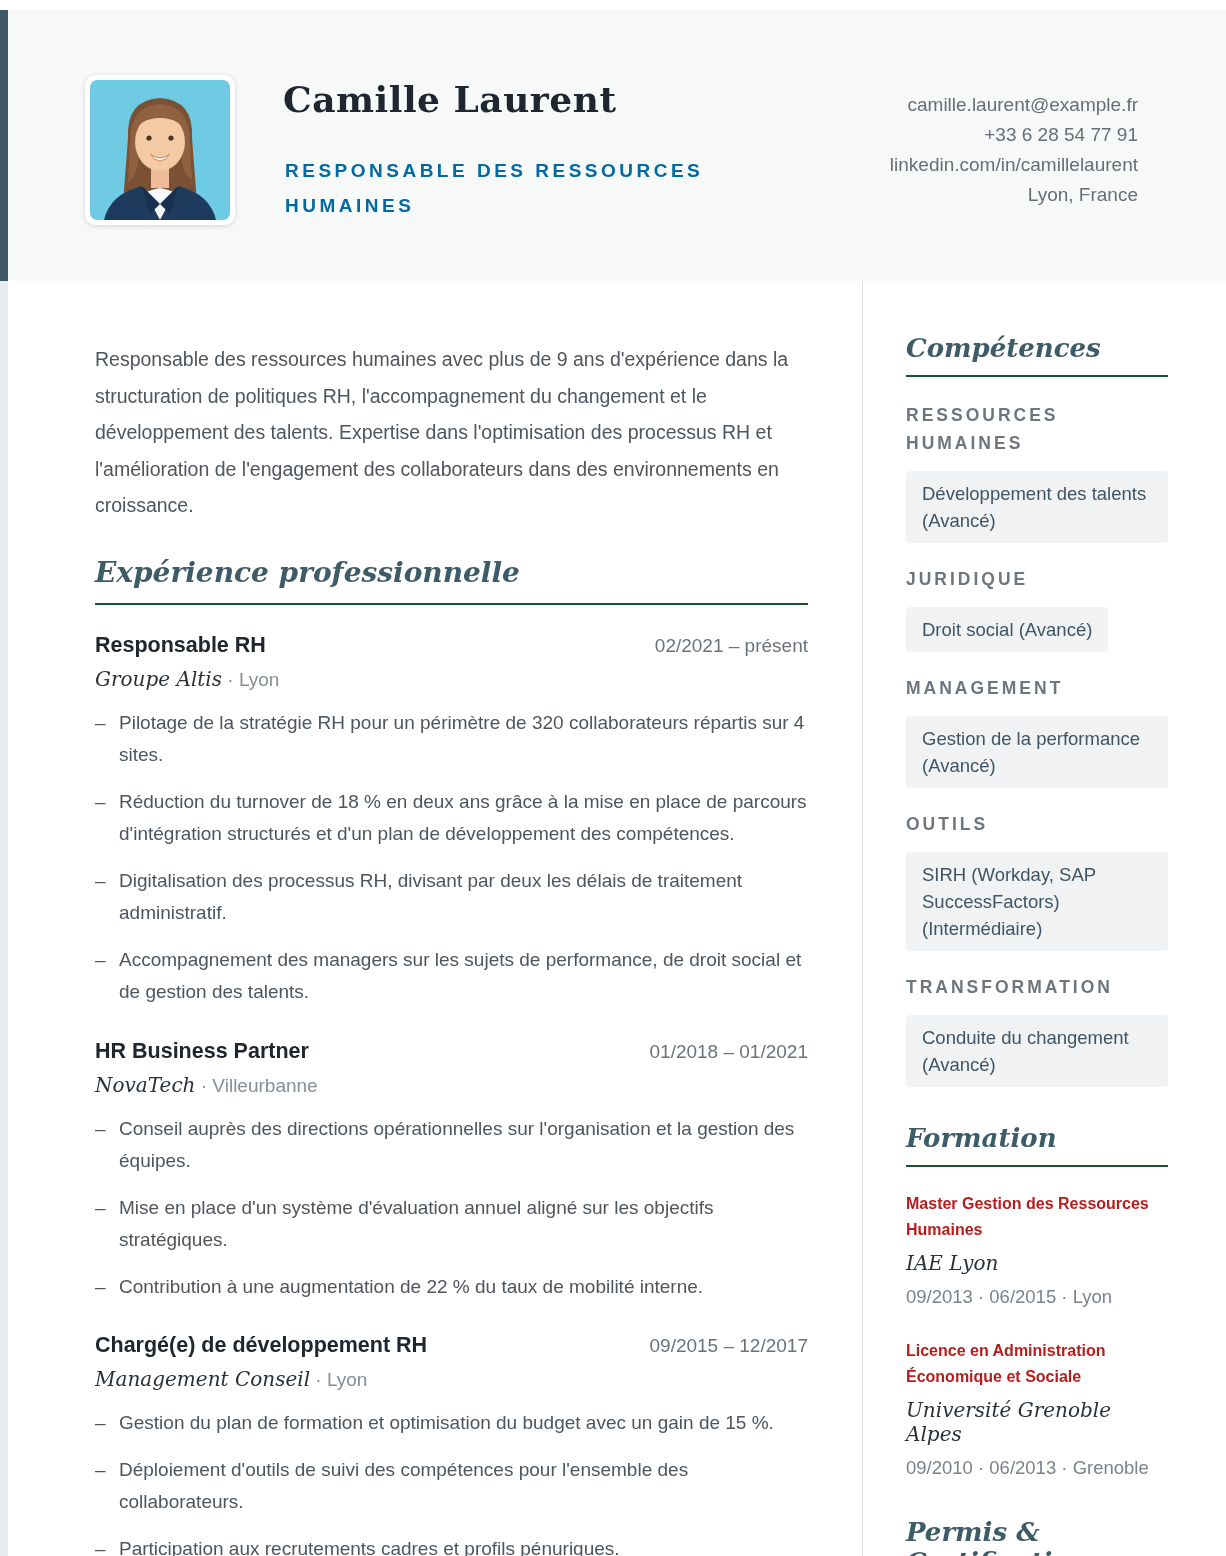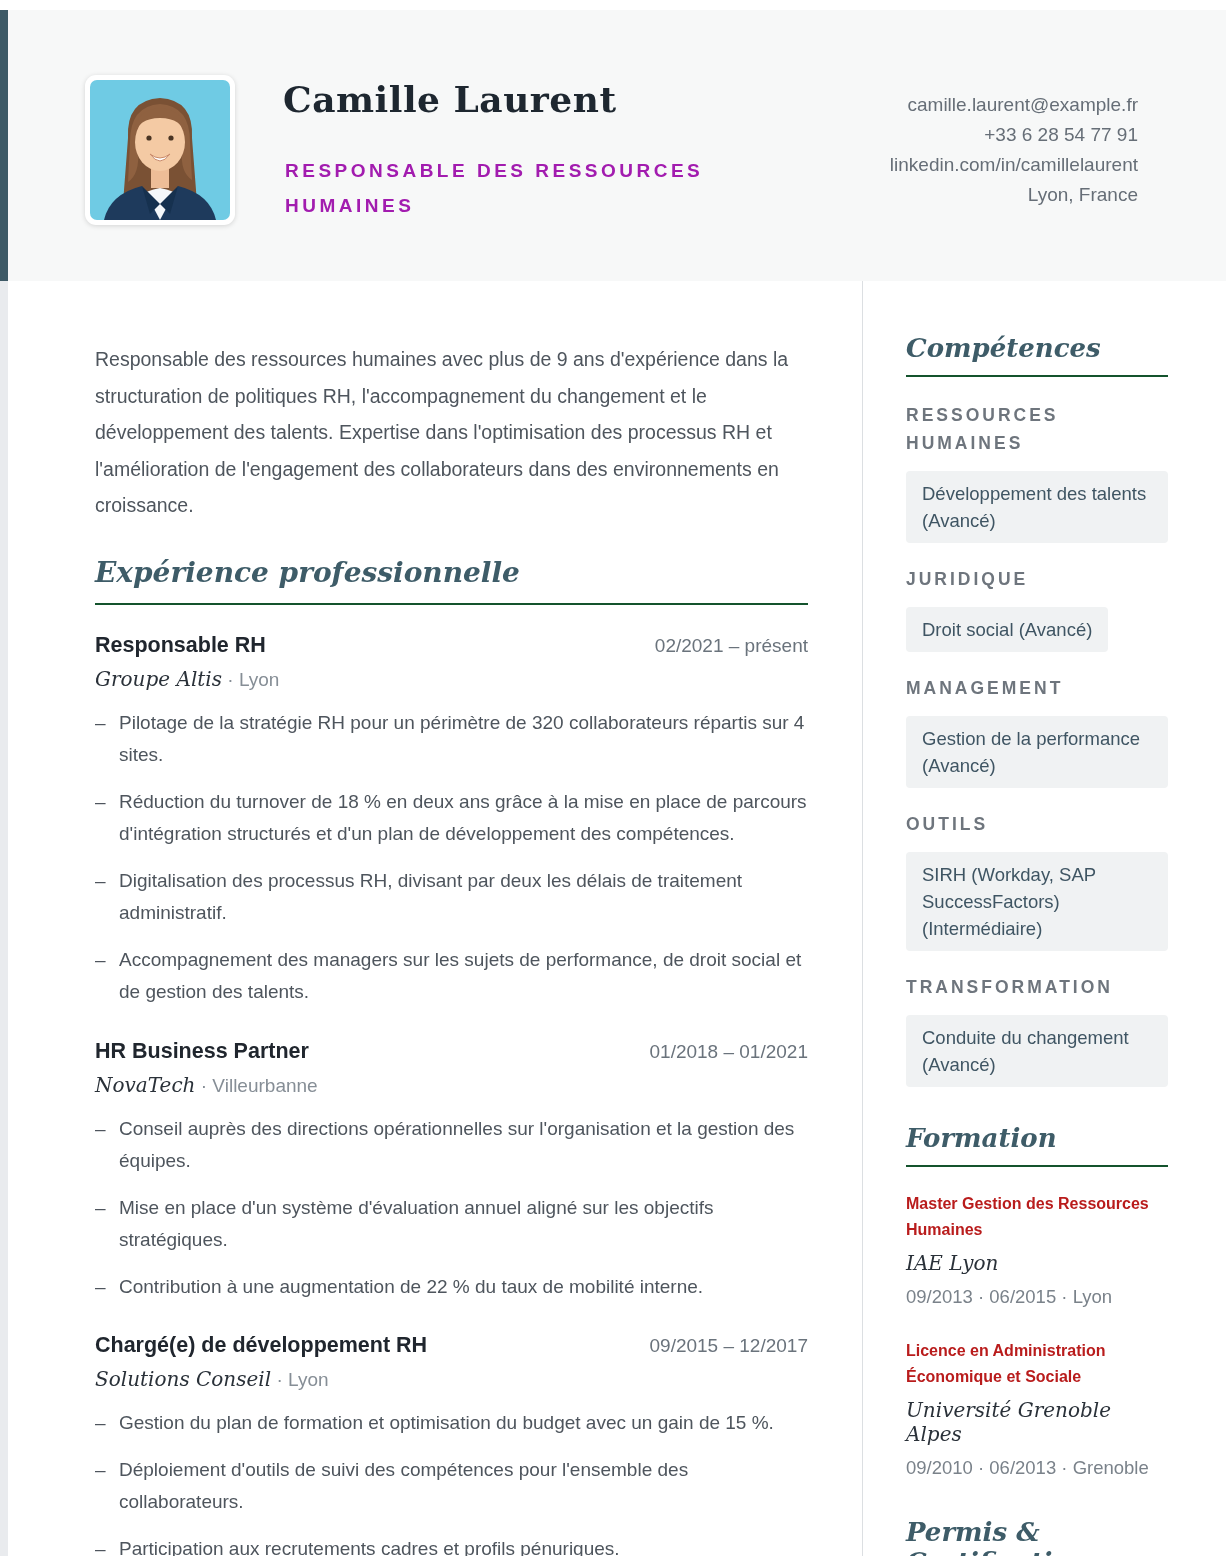--- a/index.html
+++ b/index.html
@@ -25,21 +25,21 @@
   }
   .photo-frame svg { display:block; width:140px; height:140px; border-radius:7px; }
   .name {
     position:absolute; left:275px; top:68px;
     font-family:"DejaVu Serif", serif; font-weight:700;
     font-size:36px; color:#1e2730; letter-spacing:.5px;
   }
   .job-title {
     position:absolute; left:277px; top:143px; max-width:520px;
     font-size:19px; font-weight:600; letter-spacing:3.5px;
-    color:#a21caf; text-transform:uppercase; line-height:35px;
+    color:#0369a1; text-transform:uppercase; line-height:35px;
   }
   .contact {
     position:absolute; right:88px; top:80px; text-align:right;
     font-size:19px; color:#666e77; line-height:30px;
   }
   .contact div { white-space:nowrap; }
 
   
   .content {
     position:absolute; left:0; top:281px; width:1226px; height:1275px;
@@ -181,21 +181,21 @@
         <li>Contribution à une augmentation de 22 % du taux de mobilité interne.</li>
       </ul>
     </div>
 
     <div class="job">
       <div class="job-head">
         <span class="job-name">Chargé(e) de développement RH</span>
         <span class="job-dates">09/2015 – 12/2017</span>
       </div>
       <div class="company-line">
-        <span class="company">Solutions Conseil</span>
+        <span class="company">Management Conseil</span>
         <span>·</span>
         <span>Lyon</span>
       </div>
       <ul class="bullets">
         <li>Gestion du plan de formation et optimisation du budget avec un gain de 15 %.</li>
         <li>Déploiement d'outils de suivi des compétences pour l'ensemble des collaborateurs.</li>
         <li>Participation aux recrutements cadres et profils pénuriques.</li>
       </ul>
     </div>
   </div>

